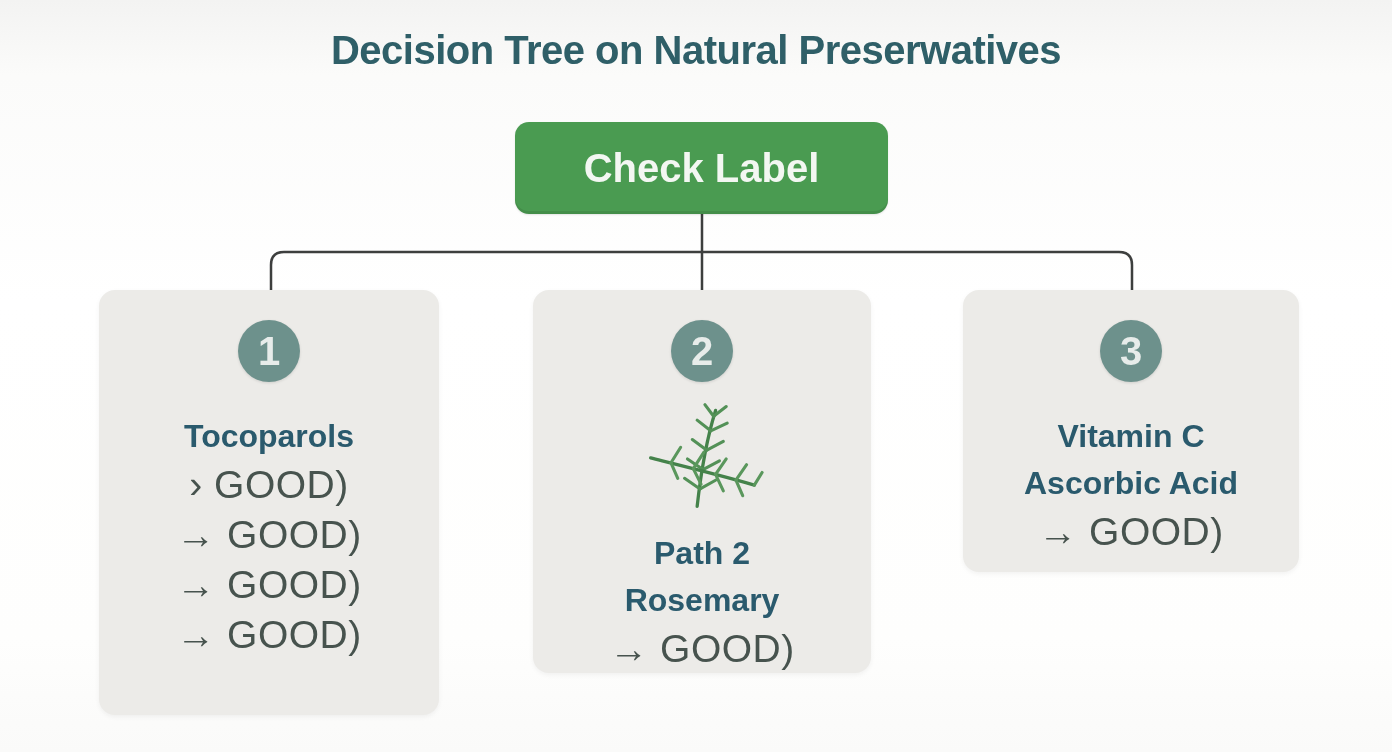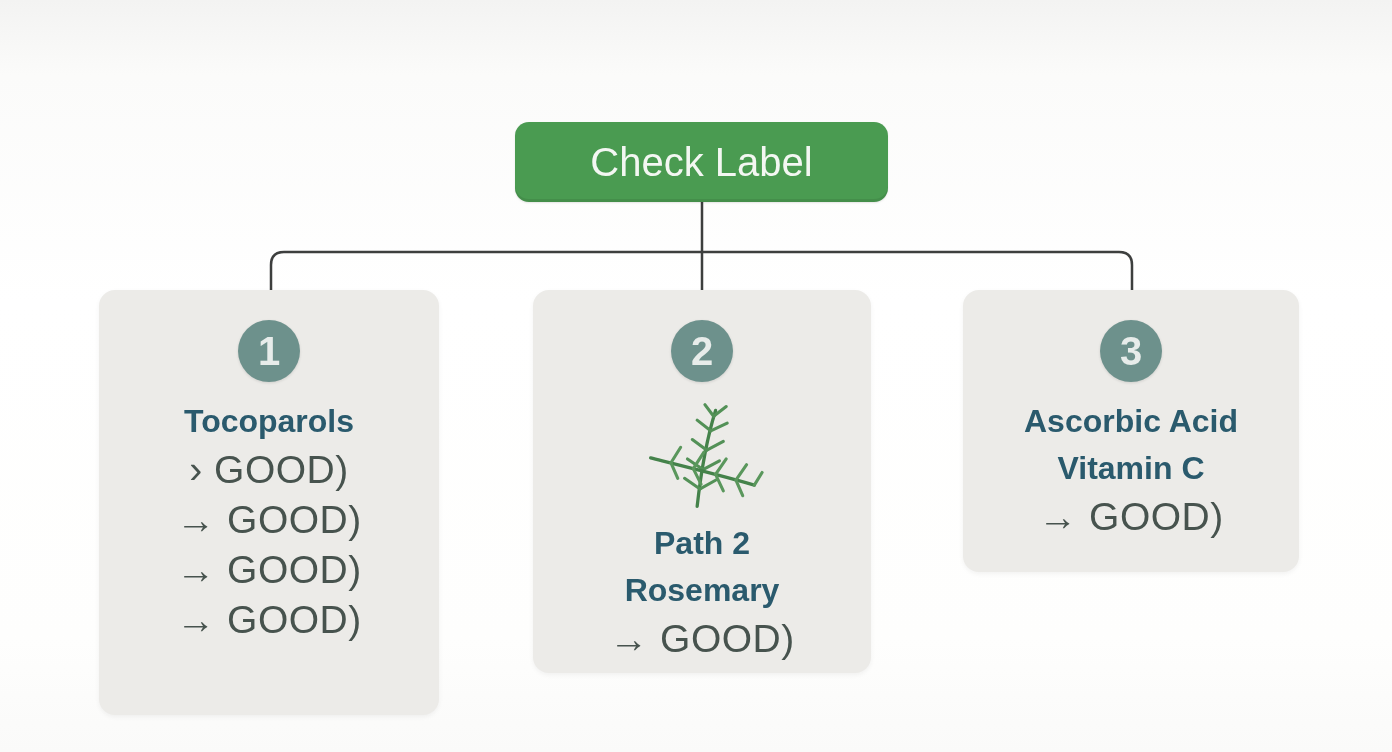--- a/index.html
+++ b/index.html
@@ -10,59 +10,60 @@
   .stage{
     position:relative;width:1392px;height:752px;
     background:linear-gradient(180deg,#f3f3f2 0%,#fbfbfa 10%,#ffffff 40%,#fefefd 85%,#fafaf9 100%);
   }
   .title{
     position:absolute;top:28px;left:0;width:100%;
     text-align:center;font-size:40px;font-weight:700;
     letter-spacing:-0.5px;color:#2f5f68;
   }
   .root-btn{
-    position:absolute;left:515px;top:122px;width:373px;height:80px;
+    position:absolute;left:515px;top:122px;width:373px;height:92px;
     background:#4a9b51;border:none;border-radius:14px;
     box-shadow:inset 0 -3px 0 rgba(0,0,0,0.08), 0 1px 2px rgba(0,0,0,0.10);
     display:flex;align-items:center;justify-content:center;
     font-family:"Liberation Sans","DejaVu Sans",sans-serif;
-    font-size:40px;font-weight:400;color:#f3f7f2;cursor:pointer;
+    font-size:40px;font-weight:700;color:#f3f7f2;cursor:pointer;
   }
   .connectors{position:absolute;left:0;top:0;width:1392px;height:752px;pointer-events:none;}
   .card{
     position:absolute;background:#ecebe8;border-radius:16px;
     box-shadow:0 2px 5px rgba(0,0,0,0.05);
     display:flex;flex-direction:column;align-items:center;
   }
   .card1{left:99px;top:290px;width:340px;height:425px;}
   .card2{left:533px;top:290px;width:338px;height:383px;}
   .card3{left:963px;top:290px;width:336px;height:282px;}
   .num-circle{
     margin-top:30px;width:62px;height:62px;border-radius:50%;
     background:#6d918c;display:flex;align-items:center;justify-content:center;
     font-size:40px;font-weight:600;color:#e7ecea;
     box-shadow:0 1px 3px rgba(0,0,0,0.12);
     flex:0 0 auto;
   }
   .card-heading{
-    margin-top:16px;text-align:center;
+    margin-top:31px;text-align:center;
     font-size:32px;font-weight:600;line-height:47px;color:#2a5a6d;
   }
-  .card2 .card-heading{margin-top:4px;}
+  .card2 .card-heading{margin-top:14px;}
   .card-list{
     text-align:center;font-size:39px;font-weight:500;
     line-height:50px;color:#47534e;letter-spacing:0.5px;
   }
   .sprig{margin-top:14px;flex:0 0 auto;}
 </style>
 </head>
 <body>
 
 <div class="stage">
 
+  <div class="title">Decision Tree on Natural Preserwatives</div>
 
   <svg class="connectors" viewBox="0 0 1392 752" xmlns="http://www.w3.org/2000/svg">
     <path d="M 702 202 L 702 290" fill="none" stroke="#3d3f3e" stroke-width="2.5" stroke-linecap="round"></path>
     <path d="M 271 290 L 271 265 Q 271 252 284 252 L 1119 252 Q 1132 252 1132 265 L 1132 290" fill="none" stroke="#3d3f3e" stroke-width="2.5" stroke-linecap="round"></path>
   </svg>
 
   <button class="root-btn">
     <span>Check Label</span>
   </button>
 
@@ -121,21 +122,21 @@
     <div class="card-list">
       <div>→ GOOD)</div>
     </div>
   </div>
 
   <div class="card card3">
     <div class="num-circle">
       <span>3</span>
     </div>
     <div class="card-heading">
+      <div>Vitamin C</div>
       <div>Ascorbic Acid</div>
-      <div>Vitamin C</div>
     </div>
     <div class="card-list">
       <div>→ GOOD)</div>
     </div>
   </div>
 
 </div>
 
 </body></html>

